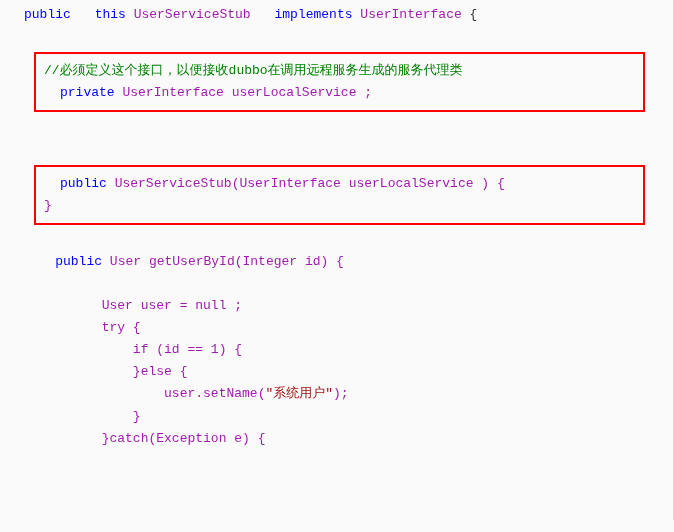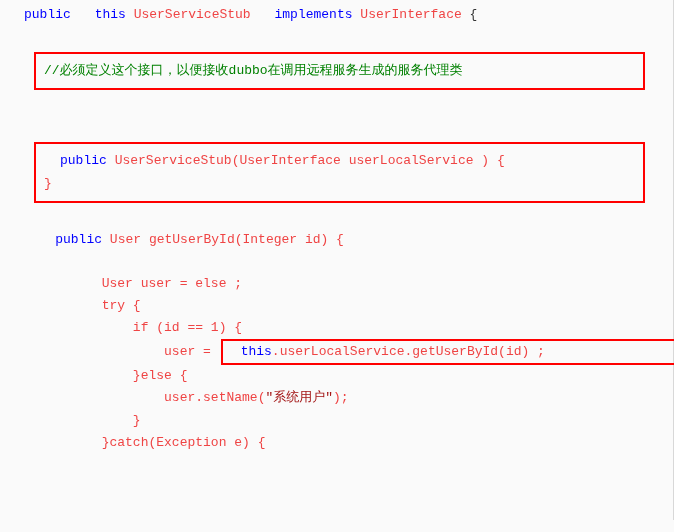--- a/index.html
+++ b/index.html
@@ -14,21 +14,21 @@
   .code-area {
     padding: 4px 8px 4px 8px;
     width: 674px;
     box-sizing: border-box;
     position: relative;
     min-height: 520px;
     border-right: 1px solid #d8d8d8;
   }
   .line { white-space: pre; }
   .kw { color: #0000ff; margin-left: 16px; }
-  .id { color: #ef4444; }
+  .id { color: #a21caf; }
   .comment { color: #008000; }
   .str { color: #a31515; }
   .redbox {
     border: 2px solid #ff0000;
     margin: 4px 20px 4px 26px;
     padding: 6px 8px;
   }
   .redbox-inner {
     border: 2px solid #ff0000;
     display: inline-block;
@@ -40,36 +40,36 @@
 <body>
 
 <div class="code-area">
 
 <div class="line"><span class="kw">public</span> <span class="kw">this</span> <span class="id">UserServiceStub</span> <span class="kw">implements</span> <span class="id">UserInterface</span><span> {</span></div>
 
 <div class="line">&nbsp;</div>
 
 <div class="redbox">
 <div class="line"><span class="comment">//必须定义这个接口，以便接收dubbo在调用远程服务生成的服务代理类</span></div>
+<div class="line"><span class="kw">private</span> <span class="id">UserInterface</span> <span class="id">userLocalService ;</span></div>
 </div>
 
 <div class="line">&nbsp;</div>
 <div class="line">&nbsp;</div>
 
 <div class="redbox">
 <div class="line"><span class="kw">public</span> <span class="id">UserServiceStub(UserInterface userLocalService ) {</span></div>
 <div class="line"><span class="id">}</span></div>
 </div>
 
 <div class="line">&nbsp;</div>
 
 <div class="line">    <span class="kw">public</span> <span class="id">User</span> <span class="id">getUserById(Integer id) {</span></div>
 <div class="line">&nbsp;</div>
-<div class="line">            <span class="id">User user = else ;</span></div>
+<div class="line">            <span class="id">User user = null ;</span></div>
 <div class="line">            <span class="id">try {</span></div>
 <div class="line">                <span class="id">if (id == </span><span class="id">1) {</span></div>
-<div class="line">                    <span class="id">user = </span><span class="redbox-inner"><span class="kw">this</span><span class="id">.userLocalService.getUserById(id) ;</span>                  </span></div>
 <div class="line">                <span class="id">}else {</span></div>
 <div class="line">                    <span class="id">user.setName(</span><span class="str">"系统用户"</span><span class="id">);</span></div>
 <div class="line">                <span class="id">}</span></div>
 <div class="line">            <span class="id">}catch(Exception e) {</span></div>
 
 </div>
 
 </body></html>

